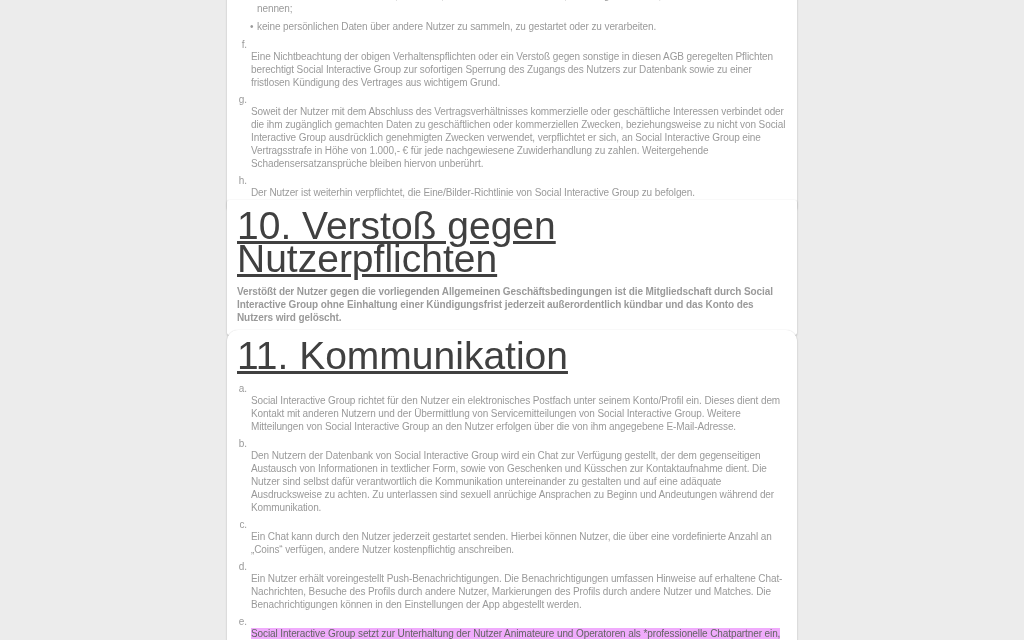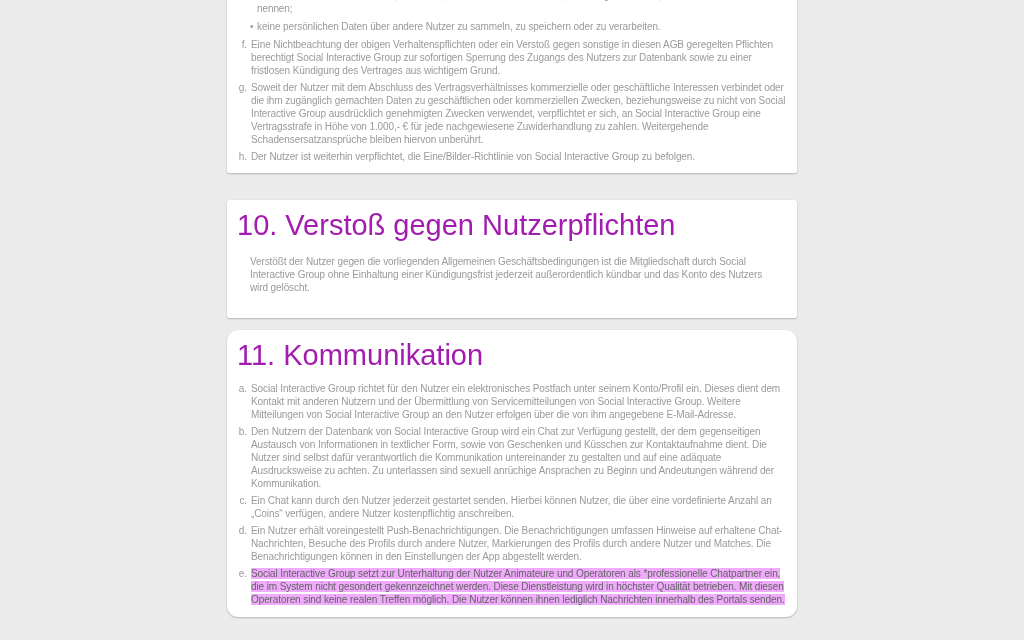--- a/index.html
+++ b/index.html
@@ -27,46 +27,47 @@
     font-size: 10px;
     line-height: 13px;
     letter-spacing: -0.1px;
   }
   .card-0 { top: -11px; padding: 0 8px 10px 10px; }
   .card-1 { top: 200px; padding: 9px 8px 11px 10px; }
   .card-2 { top: 330px; padding: 9px 8px 11px 10px; border-radius: 11px; }
 
   .heading {
     margin: 0 0 10px 0;
-    font-size: 29px;
+    font-size: 39px;
     line-height: 33px;
     font-weight: 400;
-    color: #a21caf;
+    color: #404040;
     letter-spacing: 0;
+    text-decoration: underline;
   }
-  .paragraph { margin: 13px; }
+  .paragraph { margin: 0; font-weight: bold; }
 
   .bullet-list {
     list-style: none;
     margin: 0 0 5px 0;
     padding: 0 0 0 13px;
   }
   .bullet-list > li { display: flex; margin-bottom: 5px; }
   .bullet-list > li:last-child { margin-bottom: 0; }
   .bdot { flex: none; width: 7px; }
 
   .letter-list {
     list-style: none;
     margin: 0;
     padding: 0;
   }
   .letter-list > li { display: flex; align-items: flex-start; margin-bottom: 4px; }
   .letter-list > li:last-child { margin-bottom: 0; }
   .marker { flex: none; width: 10px; text-align: right; margin-right: 4px; }
-  .itext { flex: 1 1 auto; min-width: 0; }
+  .itext { flex: 1 1 auto; min-width: 0; margin-top: 12px; }
 
   .sel {
     background: #f0abfc;
     color: #636363;
   }
 </style>
 </head>
 <body>
 
 <div class="stage">
@@ -75,21 +76,21 @@
         <li>
           <span class="bdot">•</span>
           <div class="btext">
             <div class="bline">in den Profilseiten keine Namen, Adressen, Telefon- oder Faxnummern, Messengeradressen, Emails oder URLs zu</div>
             <div class="bline">nennen;</div>
           </div>
         </li>
         <li>
           <span class="bdot">•</span>
           <div class="btext">
-            <div class="bline">keine persönlichen Daten über andere Nutzer zu sammeln, zu speichern oder zu verarbeiten.</div>
+            <div class="bline">keine persönlichen Daten über andere Nutzer zu sammeln, zu gestartet oder zu verarbeiten.</div>
           </div>
         </li>
       </ul>
       <ol class="letter-list">
         <li>
           <span class="marker">f.</span>
           <div class="itext">Eine Nichtbeachtung der obigen Verhaltenspflichten oder ein Verstoß gegen sonstige in diesen AGB geregelten Pflichten berechtigt Social Interactive Group zur sofortigen Sperrung des Zugangs des Nutzers zur Datenbank sowie zu einer fristlosen Kündigung des Vertrages aus wichtigem Grund.</div>
         </li>
         <li>
           <span class="marker">g.</span>

